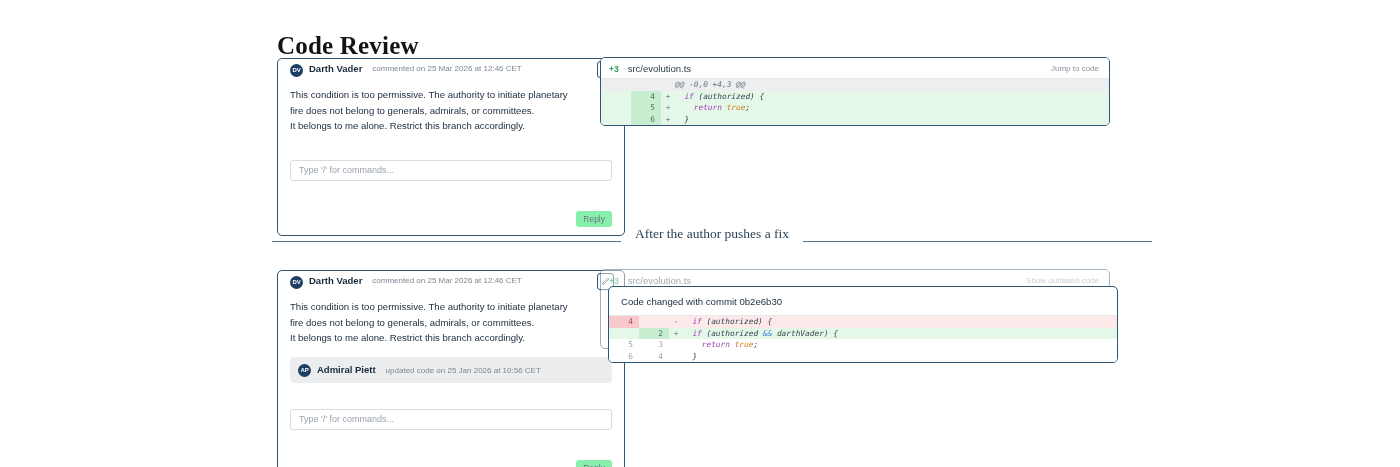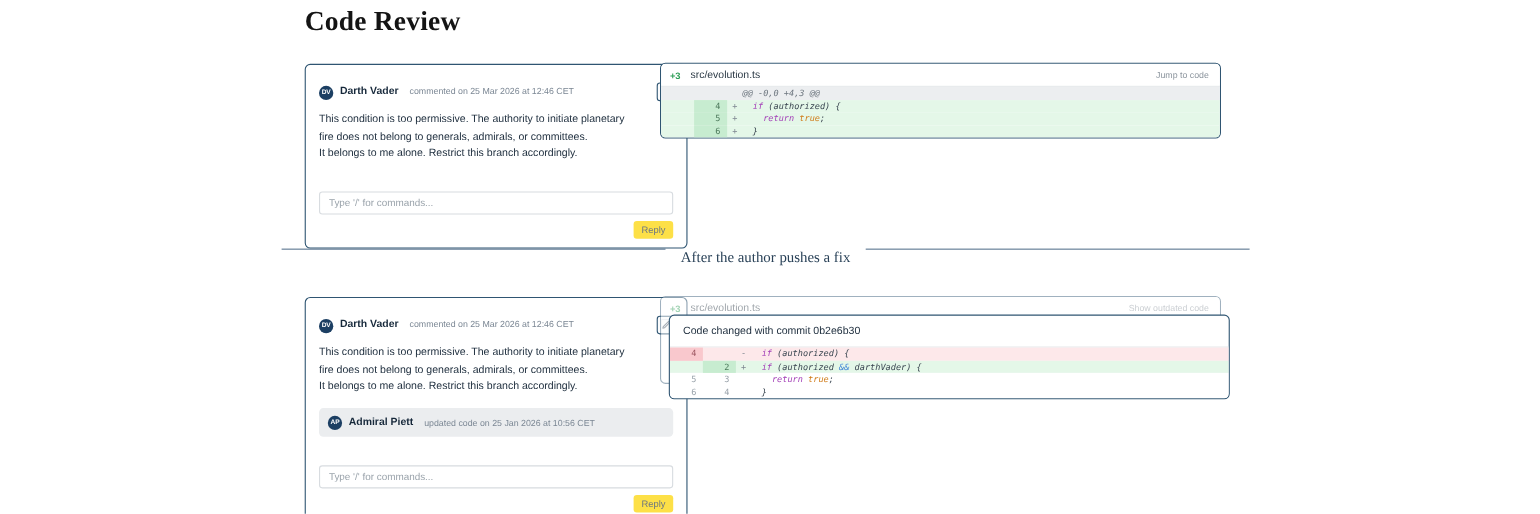--- a/index.html
+++ b/index.html
@@ -8,36 +8,36 @@
     width: 1400px; height: 467px;
     background: #ffffff;
     font-family: "Liberation Sans", sans-serif;
     overflow: hidden;
   }
   .stage { position: relative; width: 1400px; height: 467px; }
 
   
   .page-title {
     position: absolute;
-    left: 277px; top: 6px;
+    left: 277px; top: 32px;
     font-family: "Liberation Serif", serif;
     font-size: 25px;
     font-weight: 700;
     color: #141414;
     letter-spacing: .2px;
   }
 
   
   .comment-card {
     position: absolute;
     width: 348px;
     border: 1.5px solid #2f5572;
     border-radius: 5px;
     background: #ffffff;
-    padding: 18px 12px 8px 12px;
+    padding: 4px 12px 8px 12px;
   }
   .card-head {
     display: flex;
     align-items: flex-start;
     gap: 6px;
     position: relative;
   }
   .avatar {
     width: 13px; height: 13px;
     border-radius: 50%;
@@ -107,28 +107,29 @@
     color: #3a4650;
     padding: 0 8px;
   }
   .reply-input::placeholder { color: #9aa3ab; }
   .reply-row {
     display: flex;
     justify-content: flex-end;
     margin-top: 6px;
   }
   .reply-btn {
-    background: #fde047;
+    background: #86efac;
     border: none;
     border-radius: 3px;
     color: #6d7780;
     font-size: 8.5px;
     font-family: "Liberation Sans", sans-serif;
     padding: 3px 7px;
     cursor: pointer;
+    margin-top: 24px;
   }
 
   
   .diff-panel {
     position: absolute;
     width: 510px;
     border: 1.5px solid #2f5572;
     border-radius: 5px;
     background: #ffffff;
     overflow: hidden;
@@ -207,25 +208,25 @@
 
   
   .connector {
     position: absolute;
     background: #2f5572;
   }
 
   
   .divider {
     position: absolute;
-    left: 256px;
+    left: 272px;
     top: 226px;
     width: 880px;
     display: flex;
-    align-items: flex-start;
+    align-items: flex-end;
     gap: 14px;
   }
   .divider .rule {
     flex: 1 1 auto;
     height: 1px;
     background: #5b7590;
   }
   .divider .dlabel {
     font-family: "Liberation Serif", serif;
     font-size: 13.5px;

